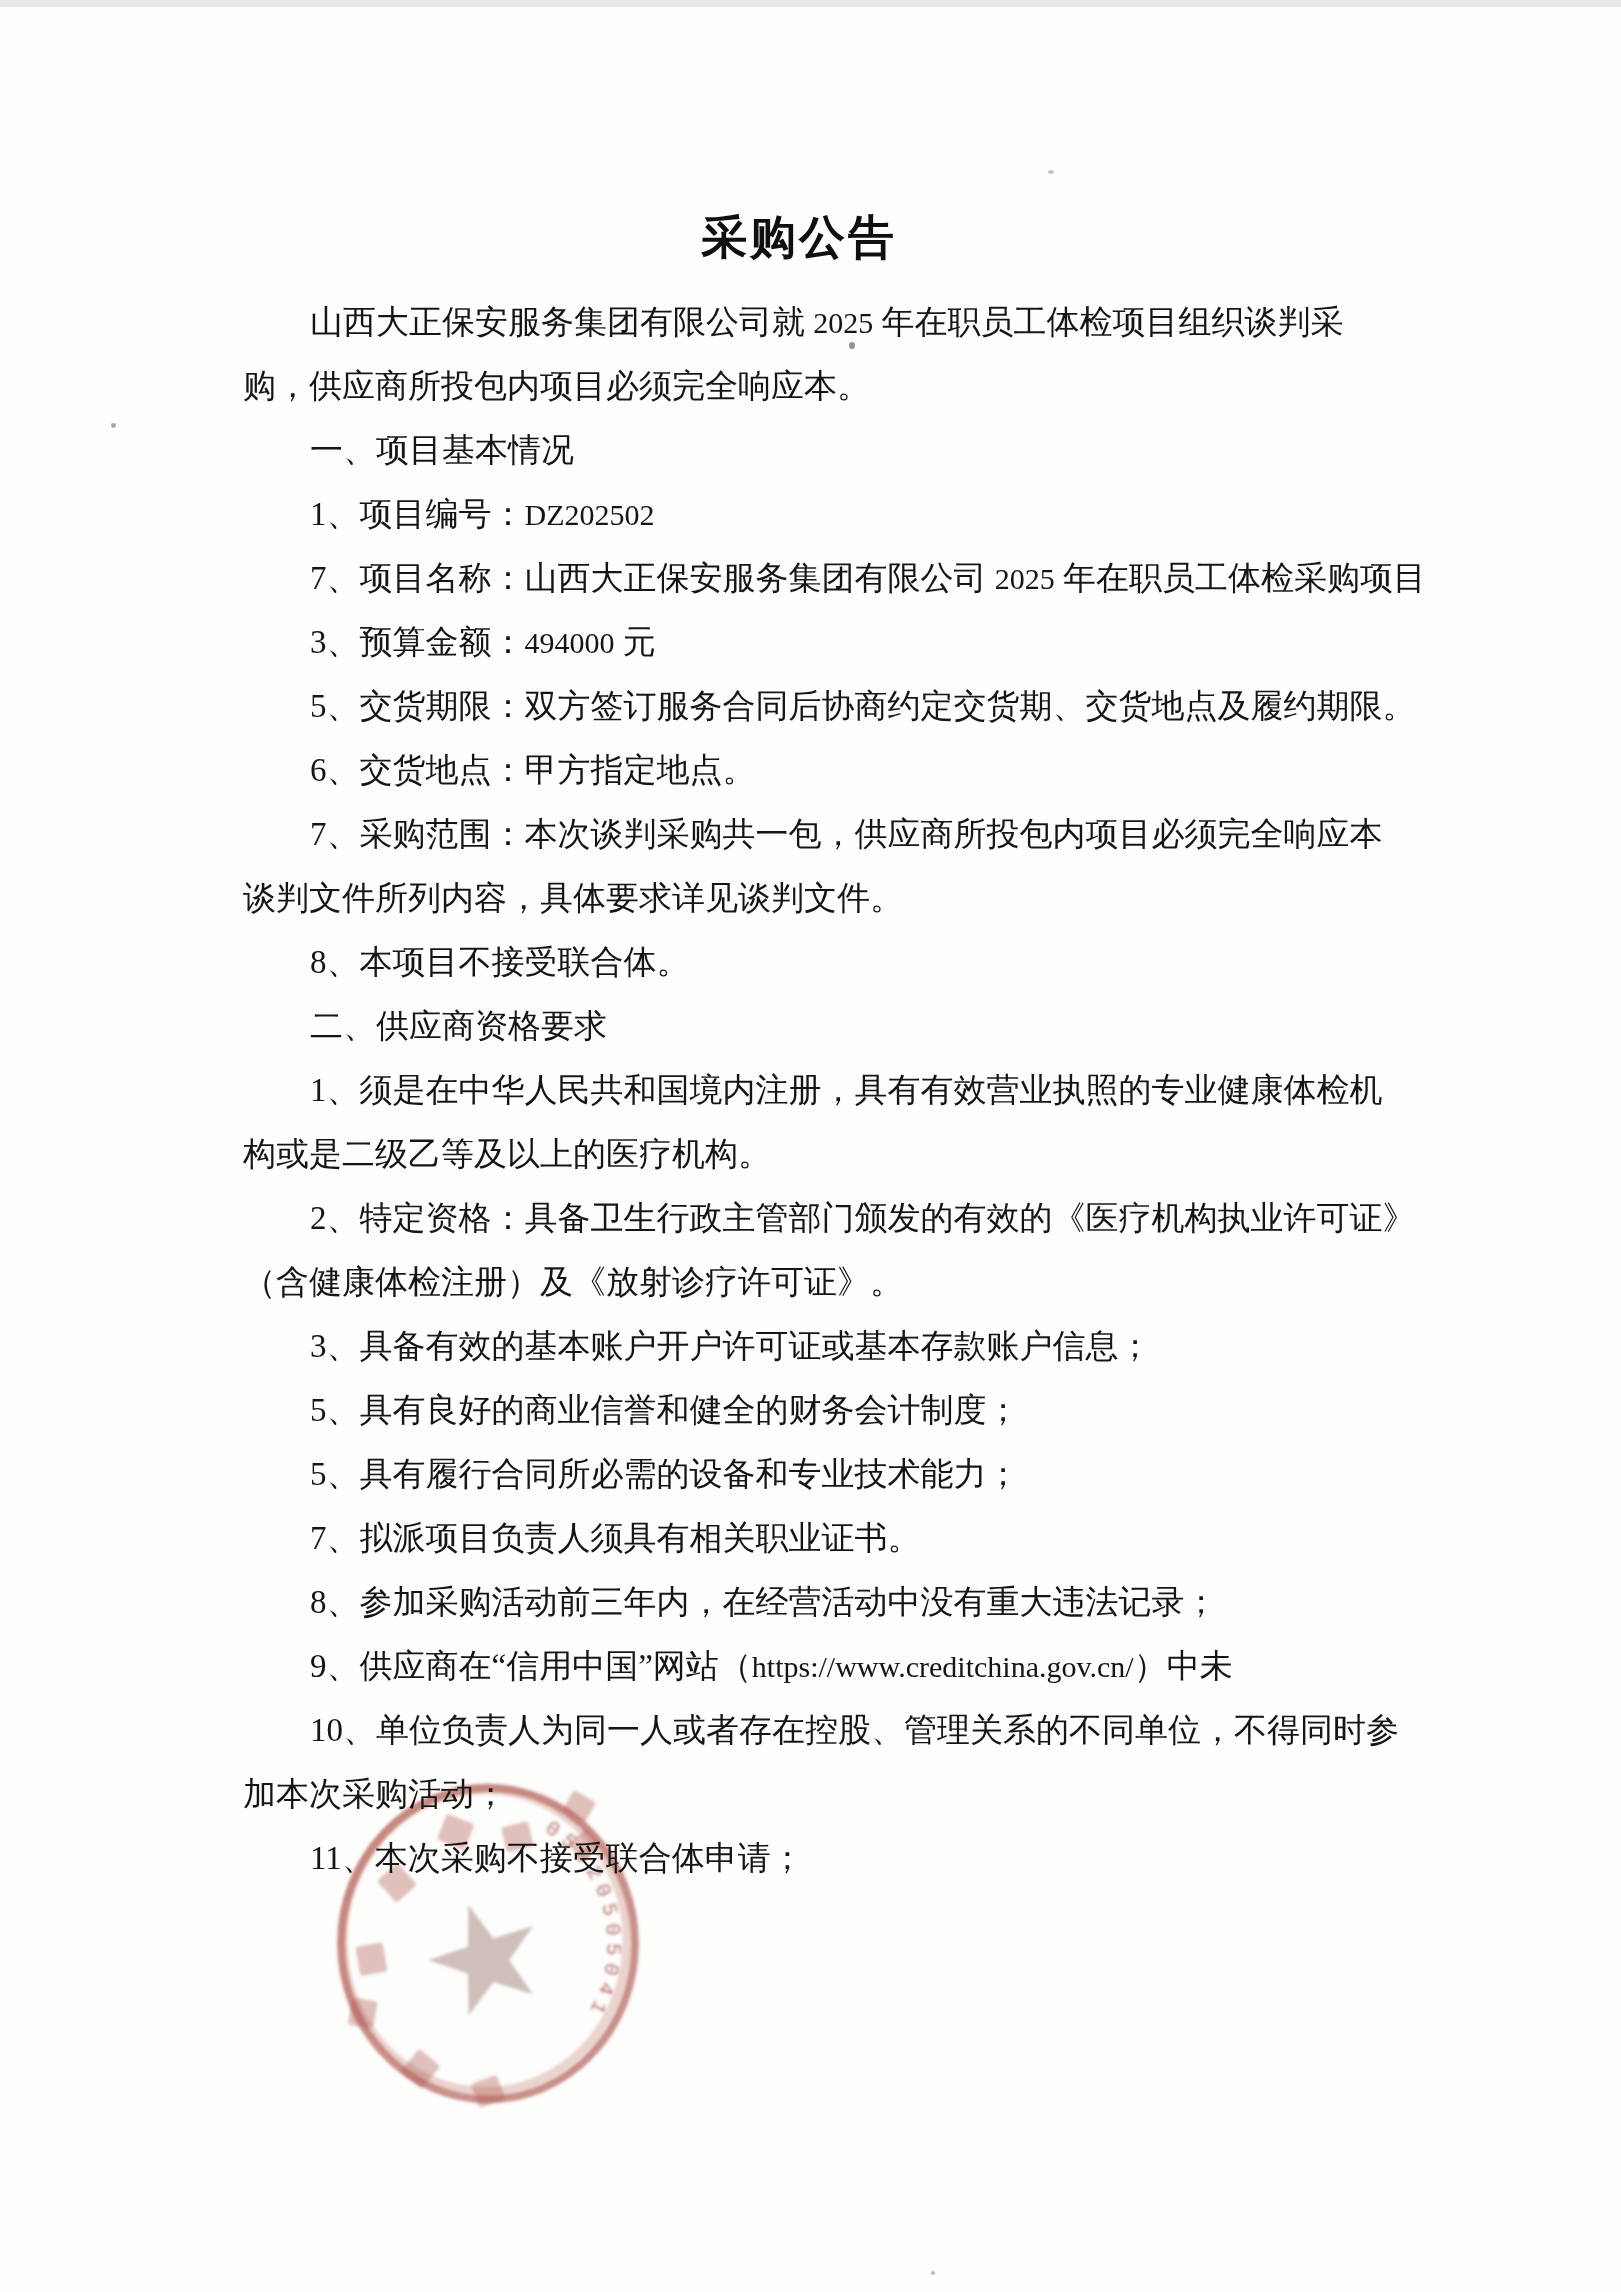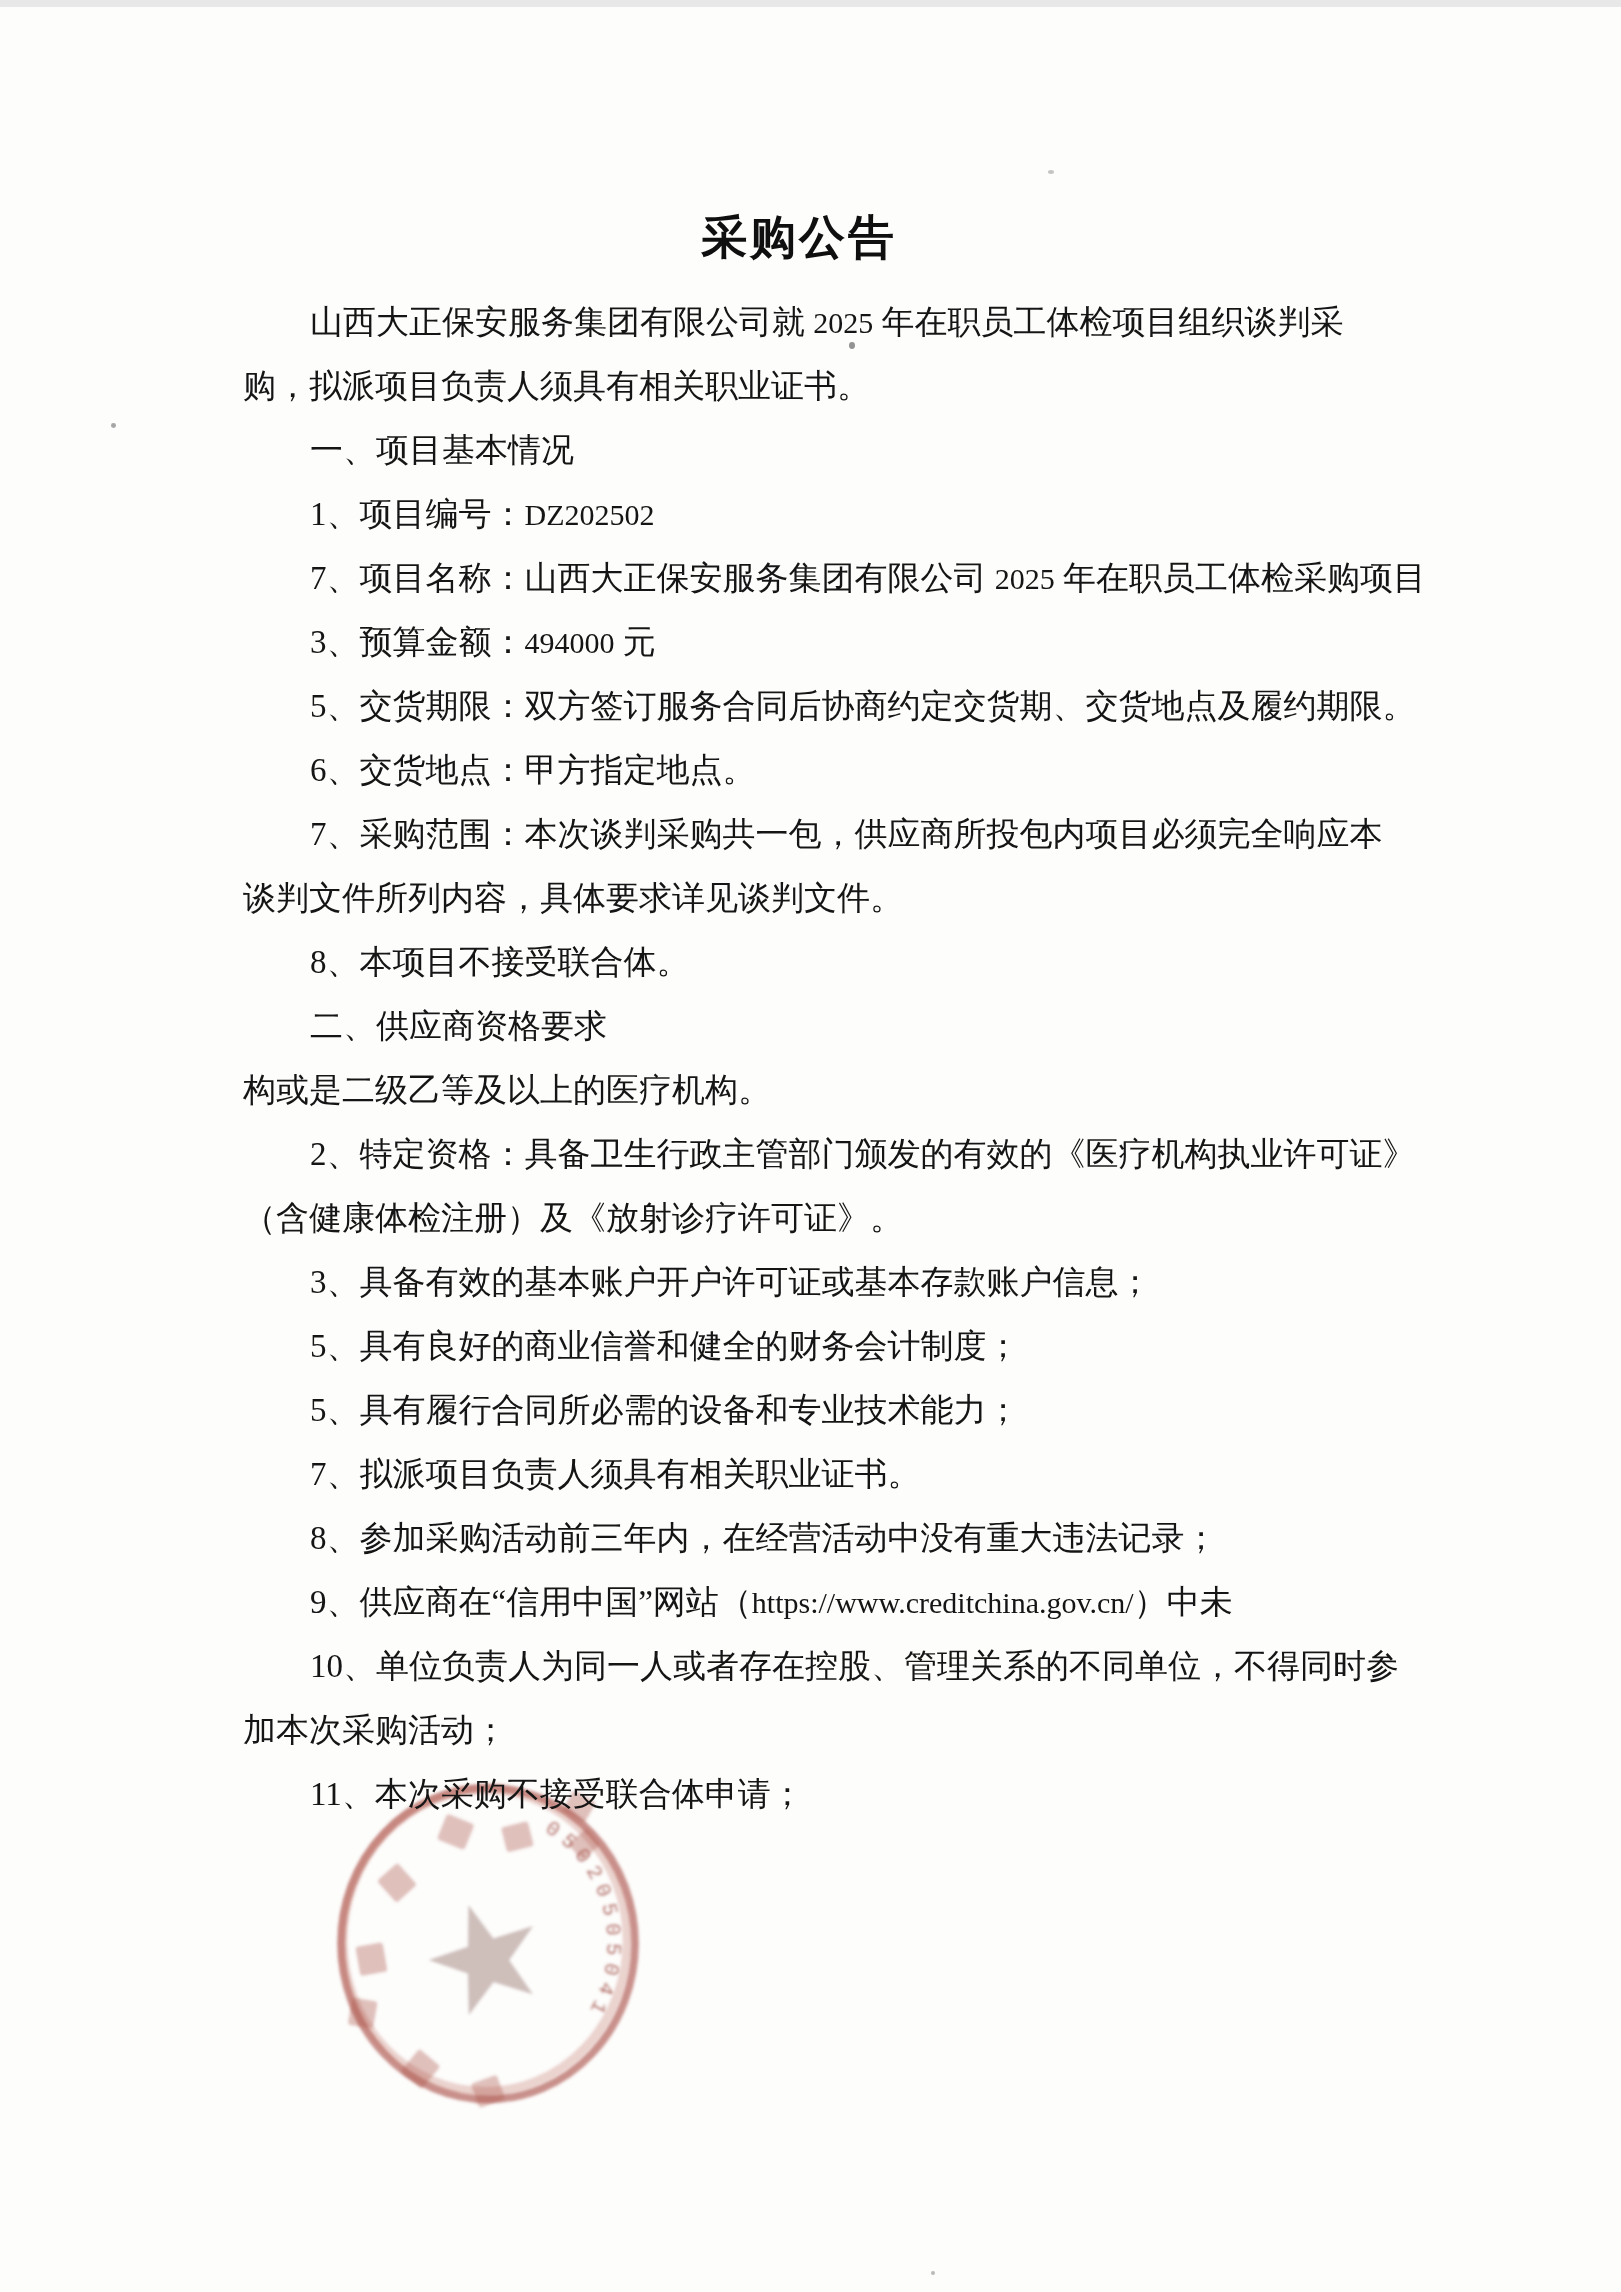--- a/index.html
+++ b/index.html
@@ -83,31 +83,32 @@
       <rect x="76" y="284" width="30" height="28" rx="3" transform="rotate(130 91 298)"></rect>
       <rect x="146" y="308" width="28" height="26" rx="3" transform="rotate(160 160 321)"></rect>
       <rect x="246" y="58" width="24" height="22" rx="3" transform="rotate(-40 258 69)"></rect>
     </g>
   </svg>
 
   <div class="doc-title">采购公告</div>
 
   <div class="doc-body">
     <div class="line indent"><span>山西大正保安服务集团有限公司就 </span><span class="mono">2025</span><span> 年在职员工体检项目组织谈判采</span></div>
-    <div class="line"><span>购，拟派项目负责人须具有相关职业证书。</span></div>
+    <div class="line"><span>购，供应商所投包内项目必须完全响应本。</span></div>
     <div class="line indent"><span>一、项目基本情况</span></div>
     <div class="line indent"><span>1、项目编号：</span><span class="mono">DZ202502</span></div>
     <div class="line indent"><span>7、项目名称：山西大正保安服务集团有限公司 </span><span class="mono">2025</span><span> 年在职员工体检采购项目</span></div>
     <div class="line indent"><span>3、预算金额：</span><span class="mono">494000</span><span> 元</span></div>
     <div class="line indent"><span>5、交货期限：双方签订服务合同后协商约定交货期、交货地点及履约期限。</span></div>
     <div class="line indent"><span>6、交货地点：甲方指定地点。</span></div>
     <div class="line indent"><span>7、采购范围：本次谈判采购共一包，供应商所投包内项目必须完全响应本</span></div>
     <div class="line"><span>谈判文件所列内容，具体要求详见谈判文件。</span></div>
     <div class="line indent"><span>8、本项目不接受联合体。</span></div>
     <div class="line indent"><span>二、供应商资格要求</span></div>
+    <div class="line indent"><span>1、须是在中华人民共和国境内注册，具有有效营业执照的专业健康体检机</span></div>
     <div class="line"><span>构或是二级乙等及以上的医疗机构。</span></div>
     <div class="line indent"><span>2、特定资格：具备卫生行政主管部门颁发的有效的《医疗机构执业许可证》</span></div>
     <div class="line"><span>（含健康体检注册）及《放射诊疗许可证》。</span></div>
     <div class="line indent"><span>3、具备有效的基本账户开户许可证或基本存款账户信息；</span></div>
     <div class="line indent"><span>5、具有良好的商业信誉和健全的财务会计制度；</span></div>
     <div class="line indent"><span>5、具有履行合同所必需的设备和专业技术能力；</span></div>
     <div class="line indent"><span>7、拟派项目负责人须具有相关职业证书。</span></div>
     <div class="line indent"><span>8、参加采购活动前三年内，在经营活动中没有重大违法记录；</span></div>
     <div class="line indent"><span>9、供应商在“信用中国”网站（</span><span class="mono">https://www.creditchina.gov.cn/</span><span>）中未</span></div>
     <div class="line indent"><span>10、单位负责人为同一人或者存在控股、管理关系的不同单位，不得同时参</span></div>

